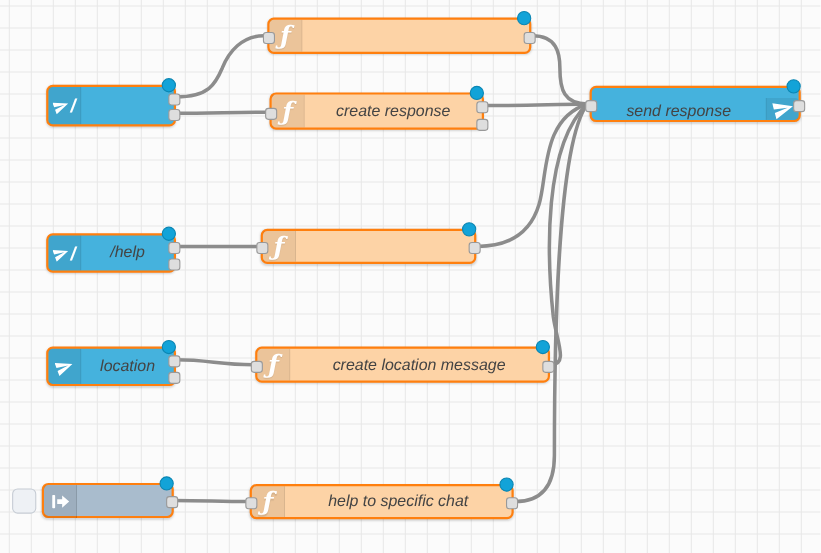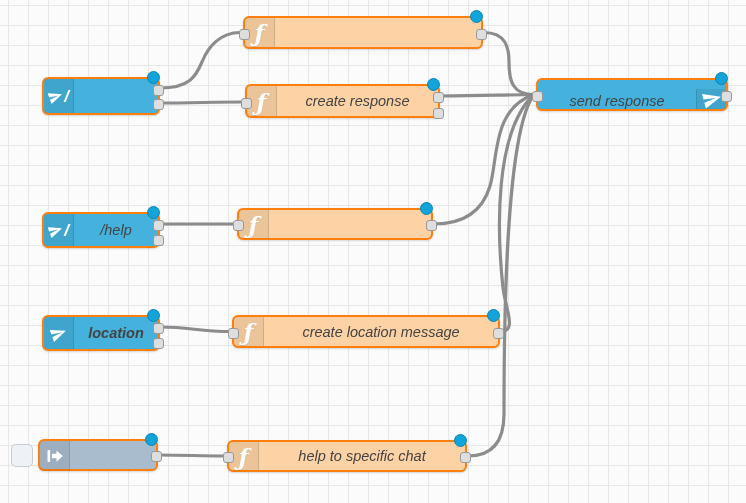--- a/index.html
+++ b/index.html
@@ -162,21 +162,21 @@
 
   <div class="node function" style="left:237px;top:208px;width:196px;height:32px;">
     <div class="icon-area left">
       <span class="fglyph">ƒ</span>
     </div>
     <div class="port in" style="top:10px;"></div>
     <div class="port out" style="top:10px;"></div>
     <div class="dot"></div>
   </div>
 
-  <div class="node telegram" style="left:42px;top:315px;width:118px;height:36px;font-weight:bold;">
+  <div class="node telegram" style="left:42px;top:315px;width:118px;height:36px;">
     <div class="icon-area left plane-wrap">
       <svg width="17" height="17" viewBox="0 0 24 24">
         <path fill="#ffffff" d="M2,21 L23,12 L2,3 L2,10 L17,12 L2,14 Z" transform="rotate(-20 12 12)"></path>
       </svg>
     </div>
     <span class="label">location</span>
     <div class="port out" style="top:6px;"></div>
     <div class="port out" style="top:21px;"></div>
     <div class="dot"></div>
   </div>

